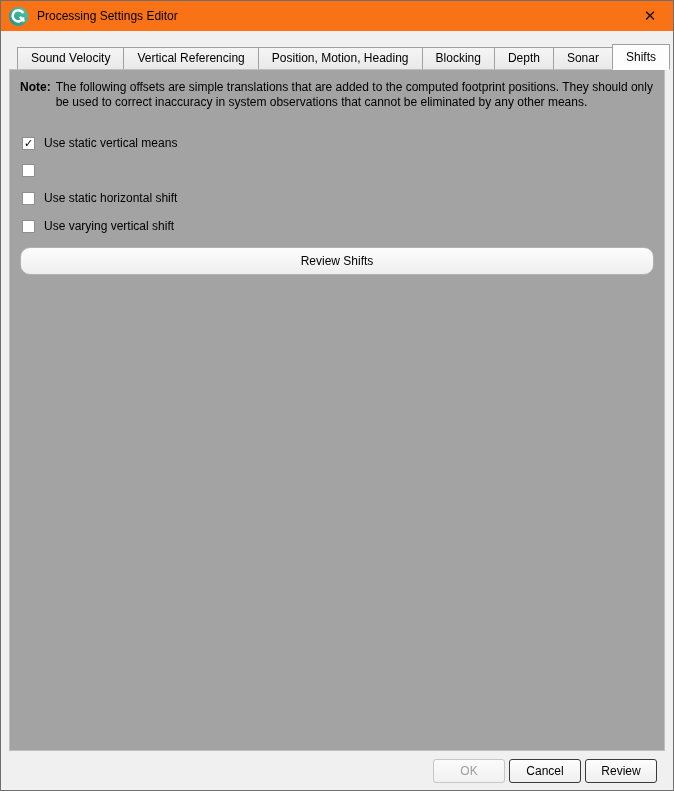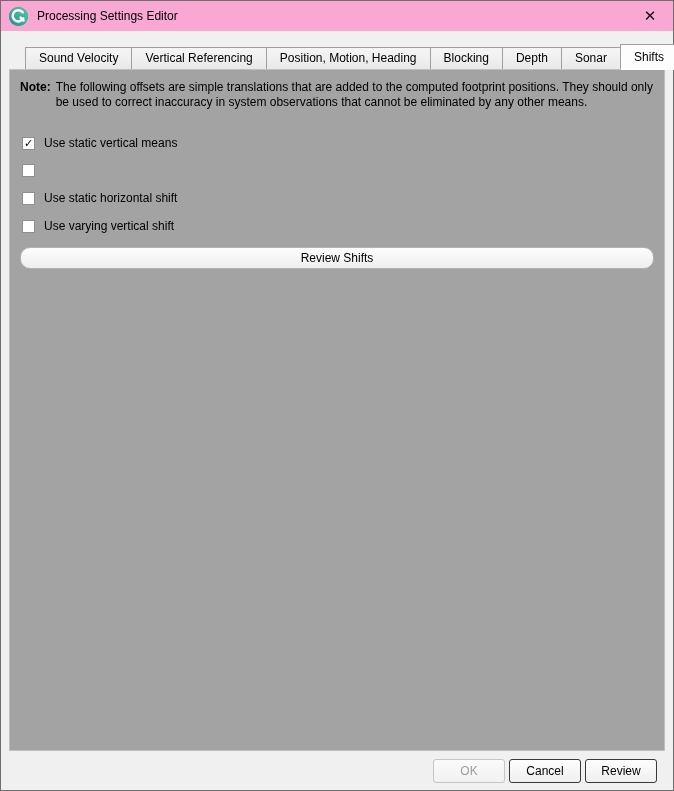--- a/index.html
+++ b/index.html
@@ -12,36 +12,36 @@
   .window{
     box-sizing:border-box;
     width:674px;height:791px;
     border:1px solid #6e6e6e;
     background:#f0f0f0;
     display:flex;flex-direction:column;
   }
   
   .titlebar{
     height:30px;flex:0 0 30px;
-    background:#f9a8d4;
+    background:#f97316;
     display:flex;align-items:center;
     padding-left:8px;
   }
   .app-icon{width:19px;height:19px;flex:0 0 19px;}
   .title-text{margin-left:9px;font-size:12px;color:#000;}
   .close-btn{
     margin-left:auto;
     width:46px;height:30px;
     display:flex;align-items:center;justify-content:center;
     font-size:15px;color:#111;cursor:default;
   }
   
   .tabbar{
     display:flex;align-items:flex-end;
-    margin:13px 8px 0 24px;
+    margin:13px 8px 0 16px;
     position:relative;z-index:2;
   }
   .tab{
     box-sizing:border-box;
     height:22px;line-height:20px;
     padding:0 13px;
     background:linear-gradient(#f5f5f5,#e9e9e9);
     border:1px solid #9f9f9f;
     border-bottom:none;
     margin-right:-1px;
@@ -87,21 +87,21 @@
     background:#fff;
     border:1px solid #8f8f8f;
     margin-right:9px;
     display:flex;align-items:center;justify-content:center;
     font-size:11px;line-height:11px;color:#000;
   }
   .box .mark{visibility:hidden;}
   .check-row.checked .box .mark{visibility:visible;}
   .wide-btn{
     box-sizing:border-box;
-    width:100%;height:22px;
+    width:100%;height:28px;
     margin-top:3px;
     background:linear-gradient(#fdfdfd,#eeeeee);
     border:1px solid #b2b2b2;
     border-radius:10px;
     display:flex;align-items:center;justify-content:center;
     font-size:12px;cursor:default;
   }
   
   .footer{
     flex:0 0 39px;

